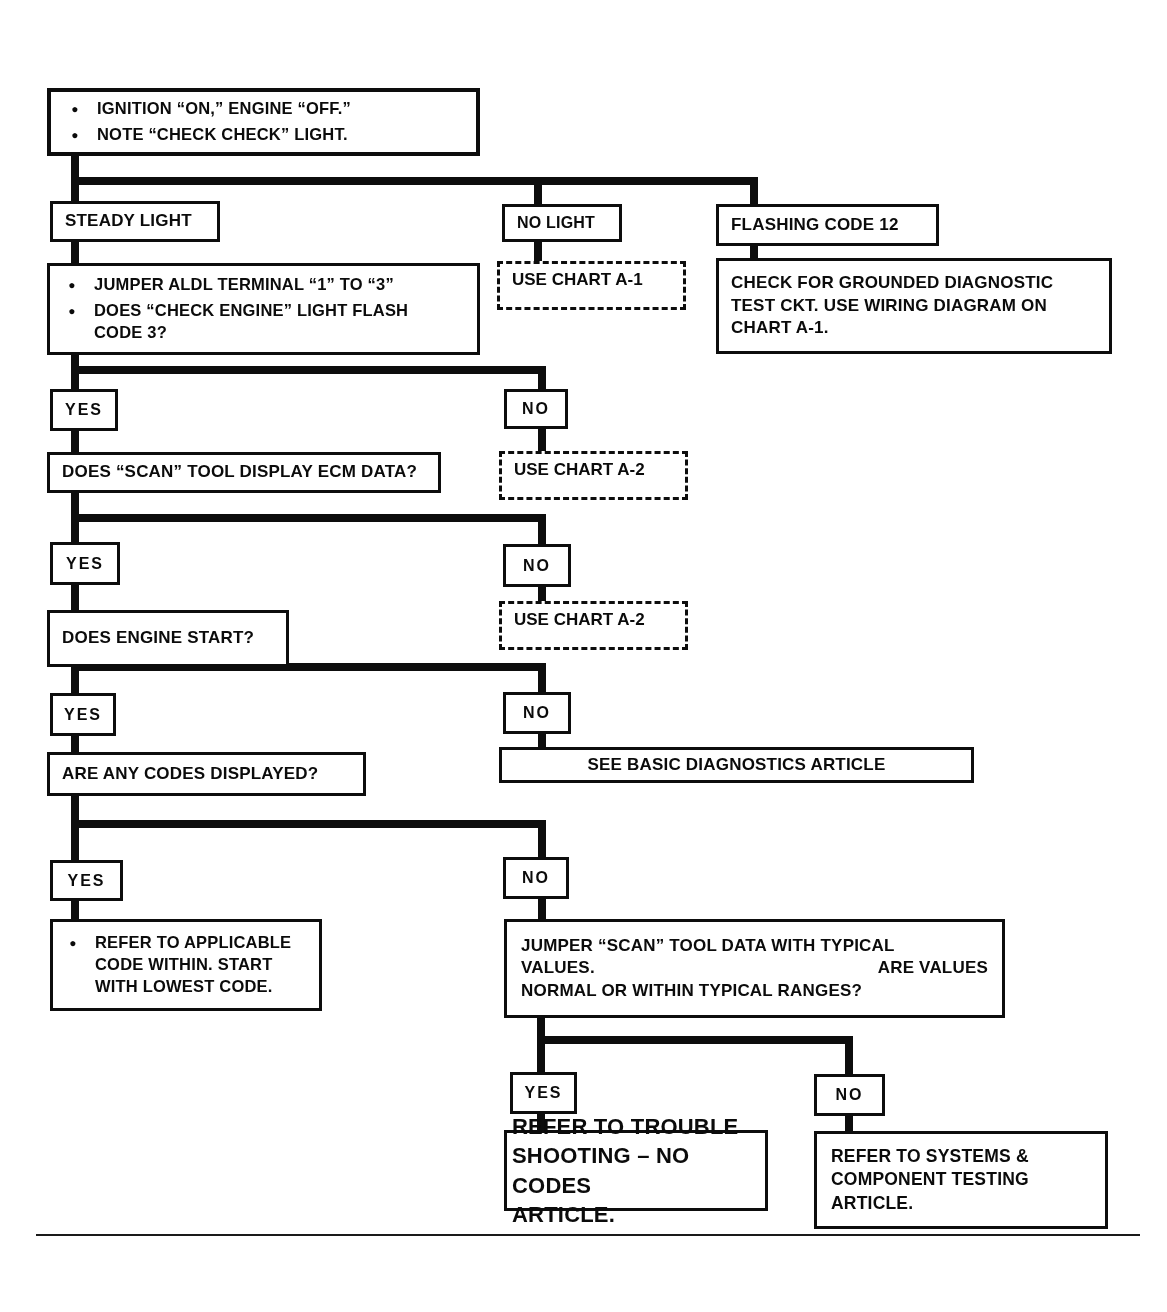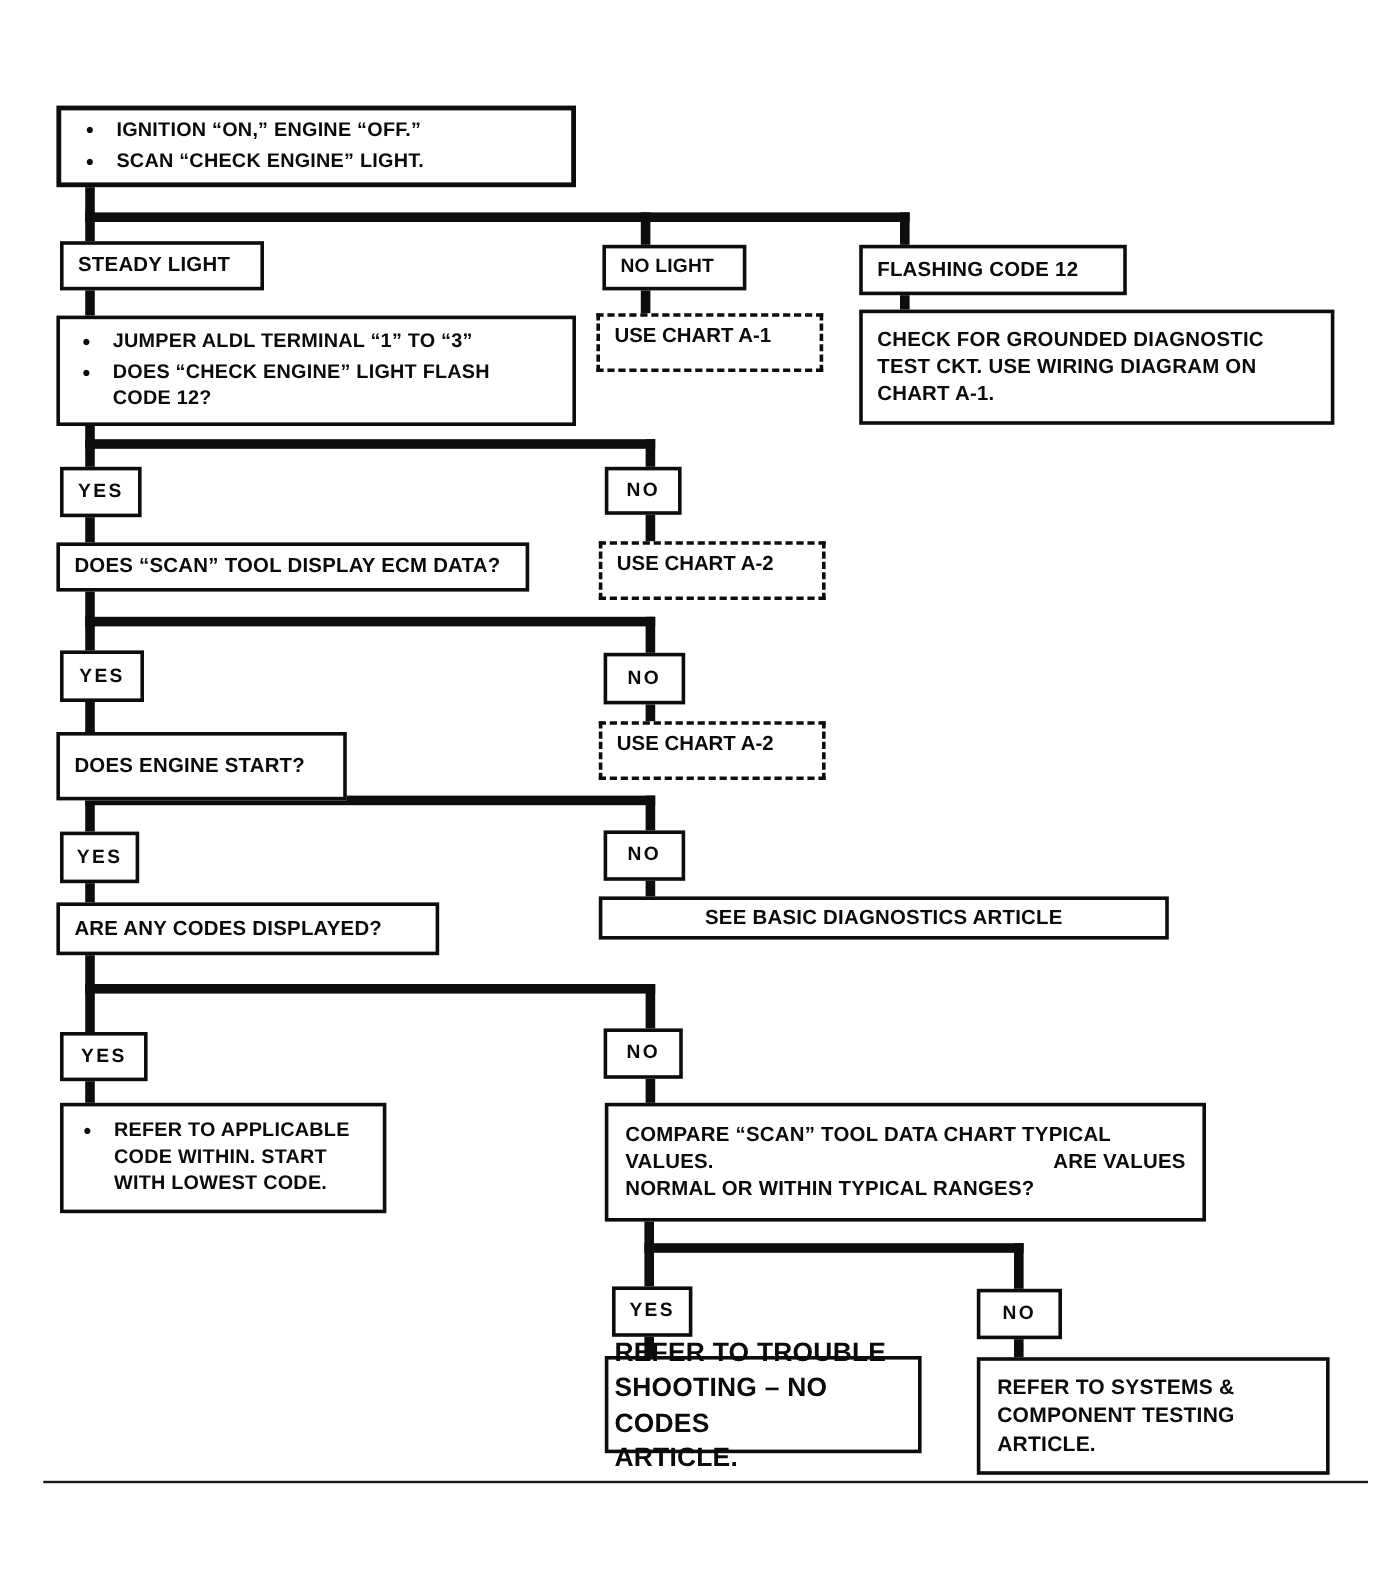--- a/index.html
+++ b/index.html
@@ -137,21 +137,21 @@
   <div class="ln" style="left:537px; top:1112px; width:8px; height:20px;"></div>
   <div class="ln" style="left:845px; top:1114px; width:8px; height:19px;"></div>
 
   <div class="box heavy" style="left:47px; top:88px; width:433px; height:68px; padding:6px 18px; font-size:16.5px;">
     <div class="brow">
       <span class="bullet"></span>
       <span>IGNITION “ON,” ENGINE  “OFF.”</span>
     </div>
     <div class="brow">
       <span class="bullet"></span>
-      <span>SCAN “CHECK ENGINE” LIGHT.</span>
+      <span>NOTE “CHECK CHECK” LIGHT.</span>
     </div>
   </div>
 
   <div class="box pad" style="left:50px; top:201px; width:170px; height:41px;">
     <span>STEADY LIGHT</span>
   </div>
 
   <div class="box pad" style="left:502px; top:204px; width:120px; height:38px; font-size:16px;">
     <span>NO LIGHT</span>
   </div>
@@ -161,21 +161,21 @@
   </div>
 
   <div class="box" style="left:47px; top:263px; width:433px; height:92px; padding:8px 16px; font-size:16.5px;">
     <div class="brow">
       <span class="bullet"></span>
       <span>JUMPER  ALDL TERMINAL “1” TO “3”</span>
     </div>
     <div class="brow">
       <span class="bullet"></span>
       <span class="ml">DOES “CHECK ENGINE” LIGHT FLASH
-CODE 12?</span>
+CODE 3?</span>
     </div>
   </div>
 
   <div class="dbox pad" style="left:497px; top:261px; width:189px; height:49px;">
     <span>USE CHART A-1</span>
   </div>
 
   <div class="box ml" style="left:716px; top:258px; width:396px; height:96px; padding:8px 12px;">
     <span class="ml">CHECK FOR GROUNDED DIAGNOSTIC
 TEST CKT.  USE WIRING DIAGRAM ON
@@ -237,21 +237,21 @@
   <div class="box" style="left:50px; top:919px; width:272px; height:92px; padding:8px 14px; font-size:16.5px;">
     <div class="brow">
       <span class="bullet"></span>
       <span class="ml">REFER TO APPLICABLE
 CODE WITHIN.  START
 WITH LOWEST CODE.</span>
     </div>
   </div>
 
   <div class="box" style="left:504px; top:919px; width:501px; height:99px; padding:10px 14px;">
-    <div>COMPARE “SCAN” TOOL DATA CHART TYPICAL</div>
+    <div>JUMPER “SCAN” TOOL DATA WITH TYPICAL</div>
     <div class="spread">
       <span>VALUES.</span>
       <span>ARE VALUES</span>
     </div>
     <div>NORMAL OR WITHIN TYPICAL RANGES?</div>
   </div>
 
   <div class="box yn" style="left:510px; top:1072px; width:67px; height:42px;">
     <span>YES</span>
   </div>

